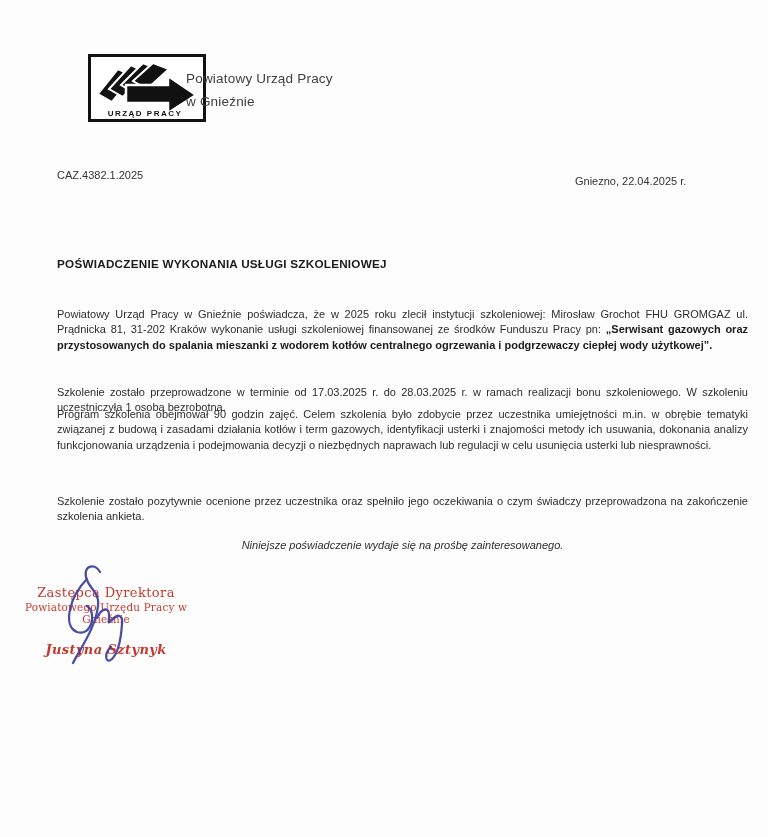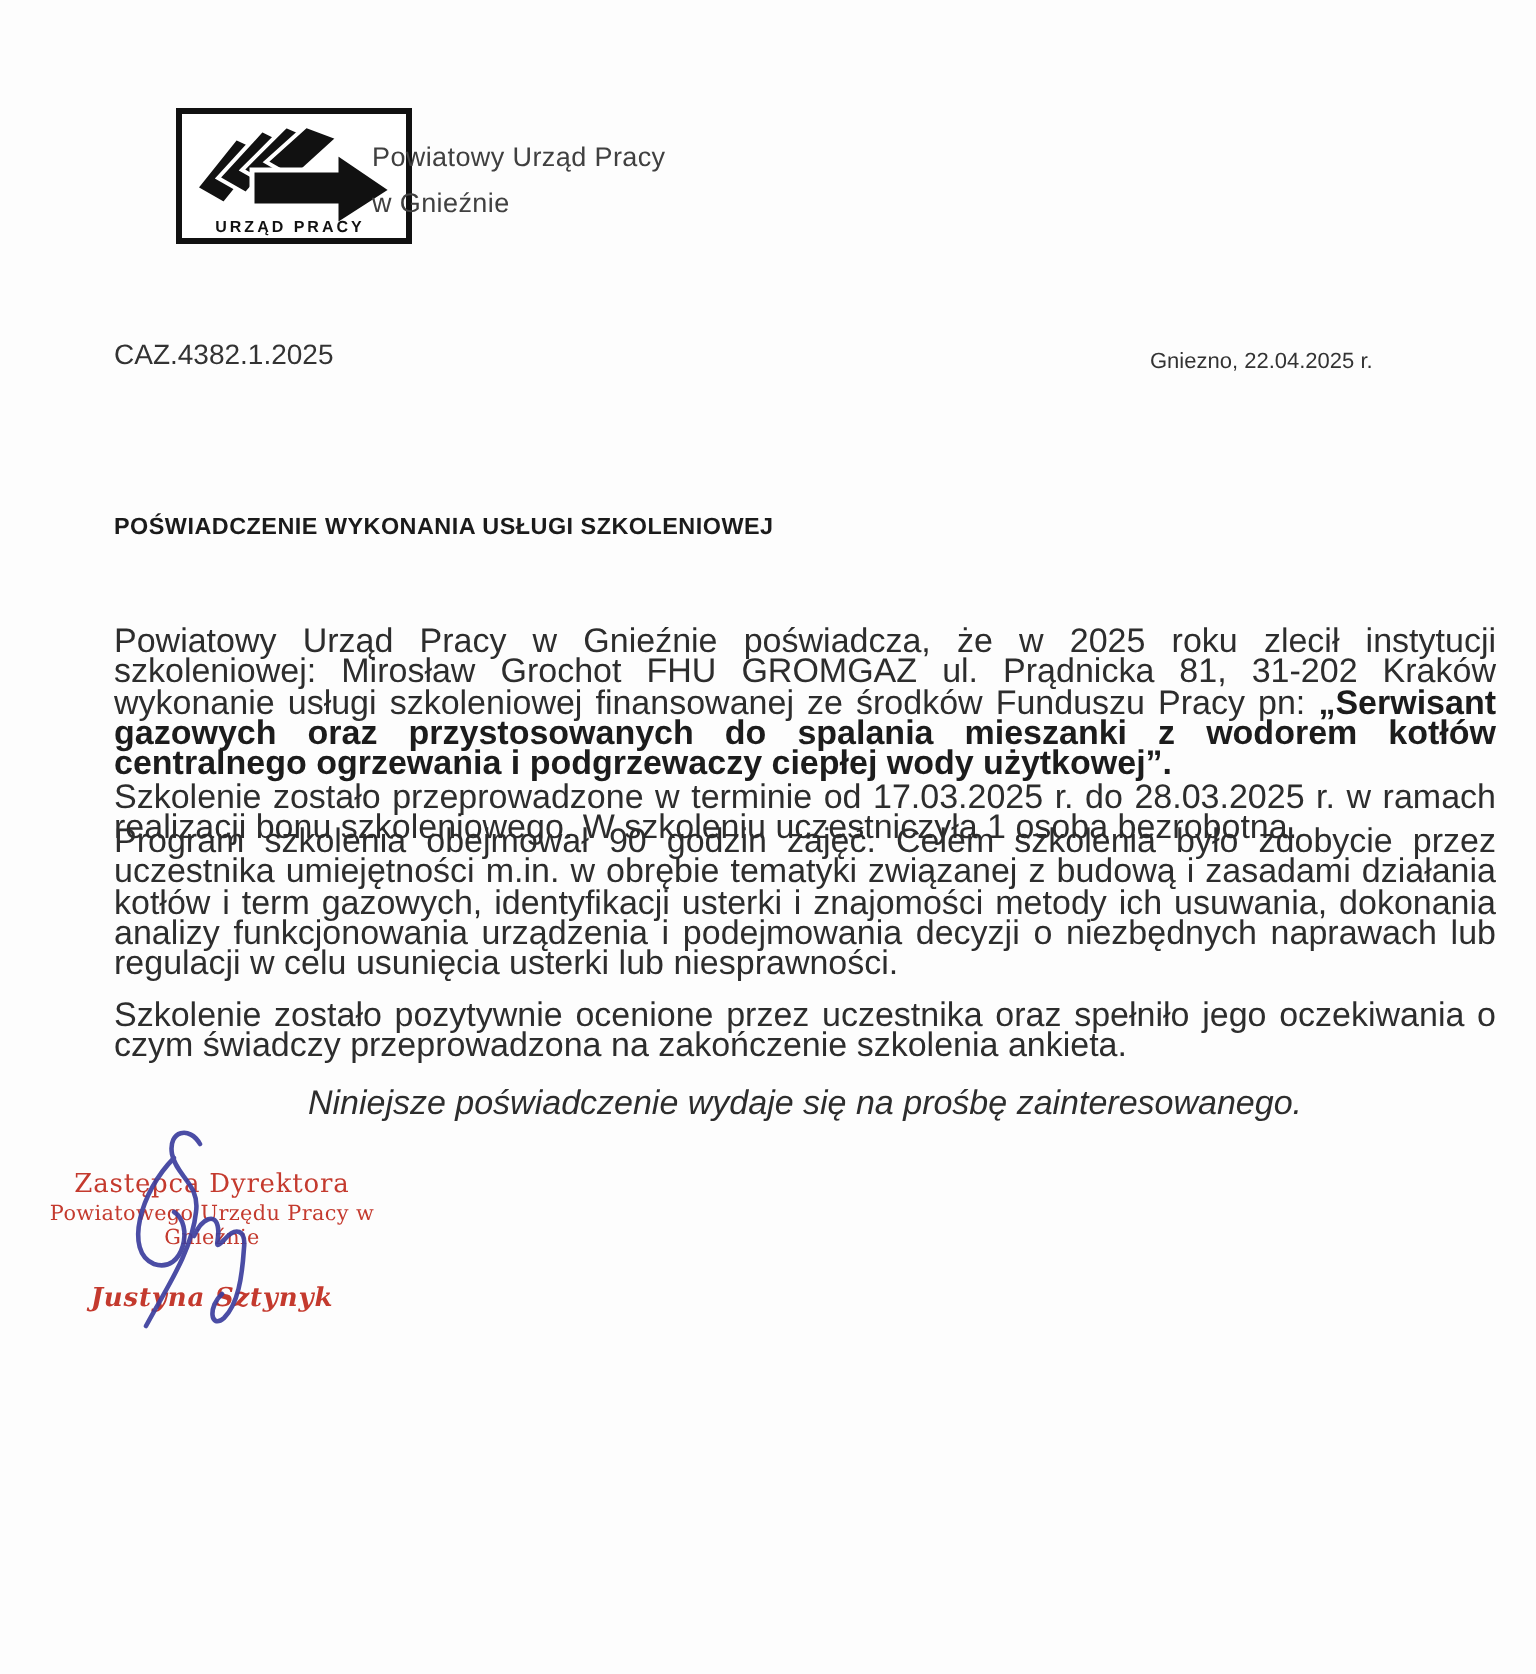--- a/index.html
+++ b/index.html
@@ -15,33 +15,33 @@
 
   
   .logo-box { position:absolute; left:44px; top:54px; width:118px; height:68px;margin-left:44px; }
   .org-name {
     position:absolute; left:186px; top:67px;
     font-size:13.5px; line-height:23px; color:#404040;
     letter-spacing:0.2px;
   }
 
   
-  .case-number { position:absolute; left:57px; top:169px; font-size:14px; color:#333; }
+  .case-number { position:absolute; left:57px; top:169px; font-size:11px; color:#333; }
   .place-date  { position:absolute; left:575px; top:175px; font-size:11px; color:#333; }
 
   
   .doc-title {
     position:absolute; left:57px; top:257px;
     font-size:11.7px; font-weight:bold; letter-spacing:0.25px; color:#1b1b1b;text-align:center;
   }
 
   
   .para {
     position:absolute; left:57px; width:691px;
-    font-size:17px; line-height:15.3px;
+    font-size:11px; line-height:15.3px;
     text-align:justify; color:#2d2d2d;
   }
   .p1 { top:296px; }
   .p2 { top:374px; }
   .p3 { top:396px; }
   .p4 { top:483px; }
   .p5 { top:527px; font-style:italic; text-align:center; }
   .bold-inline { font-weight:bold; color:#1c1c1c; }
 
   

